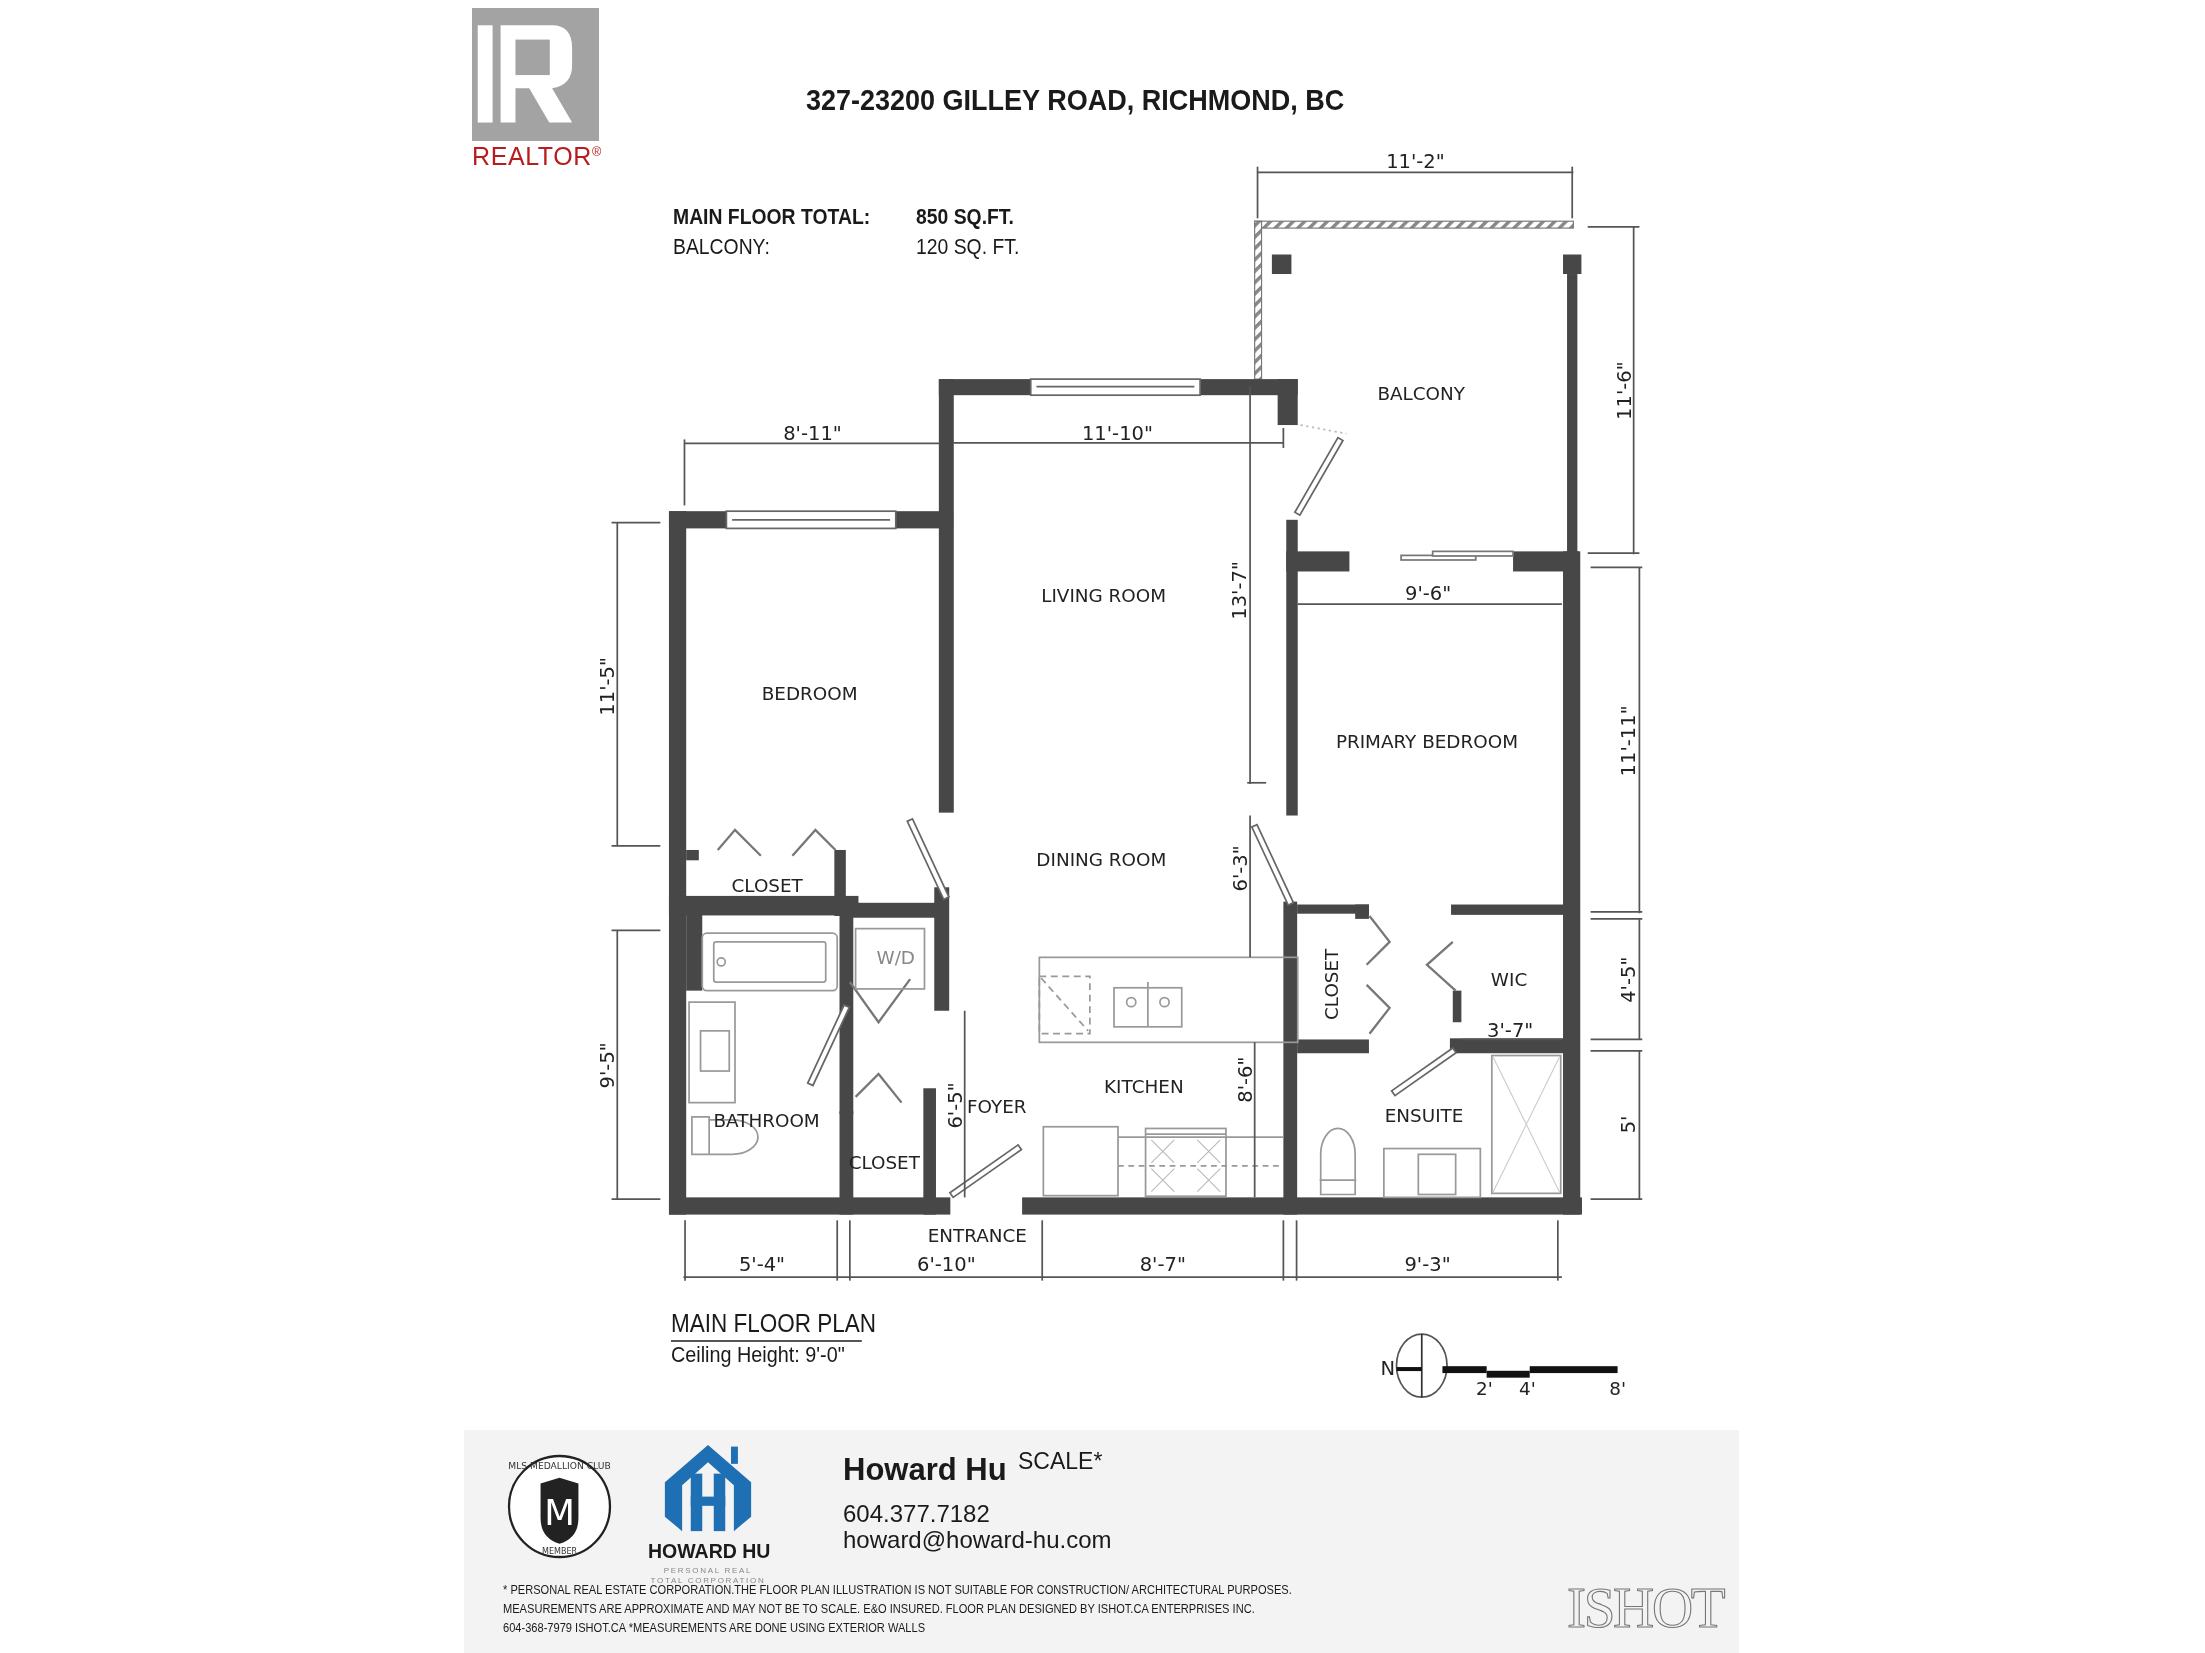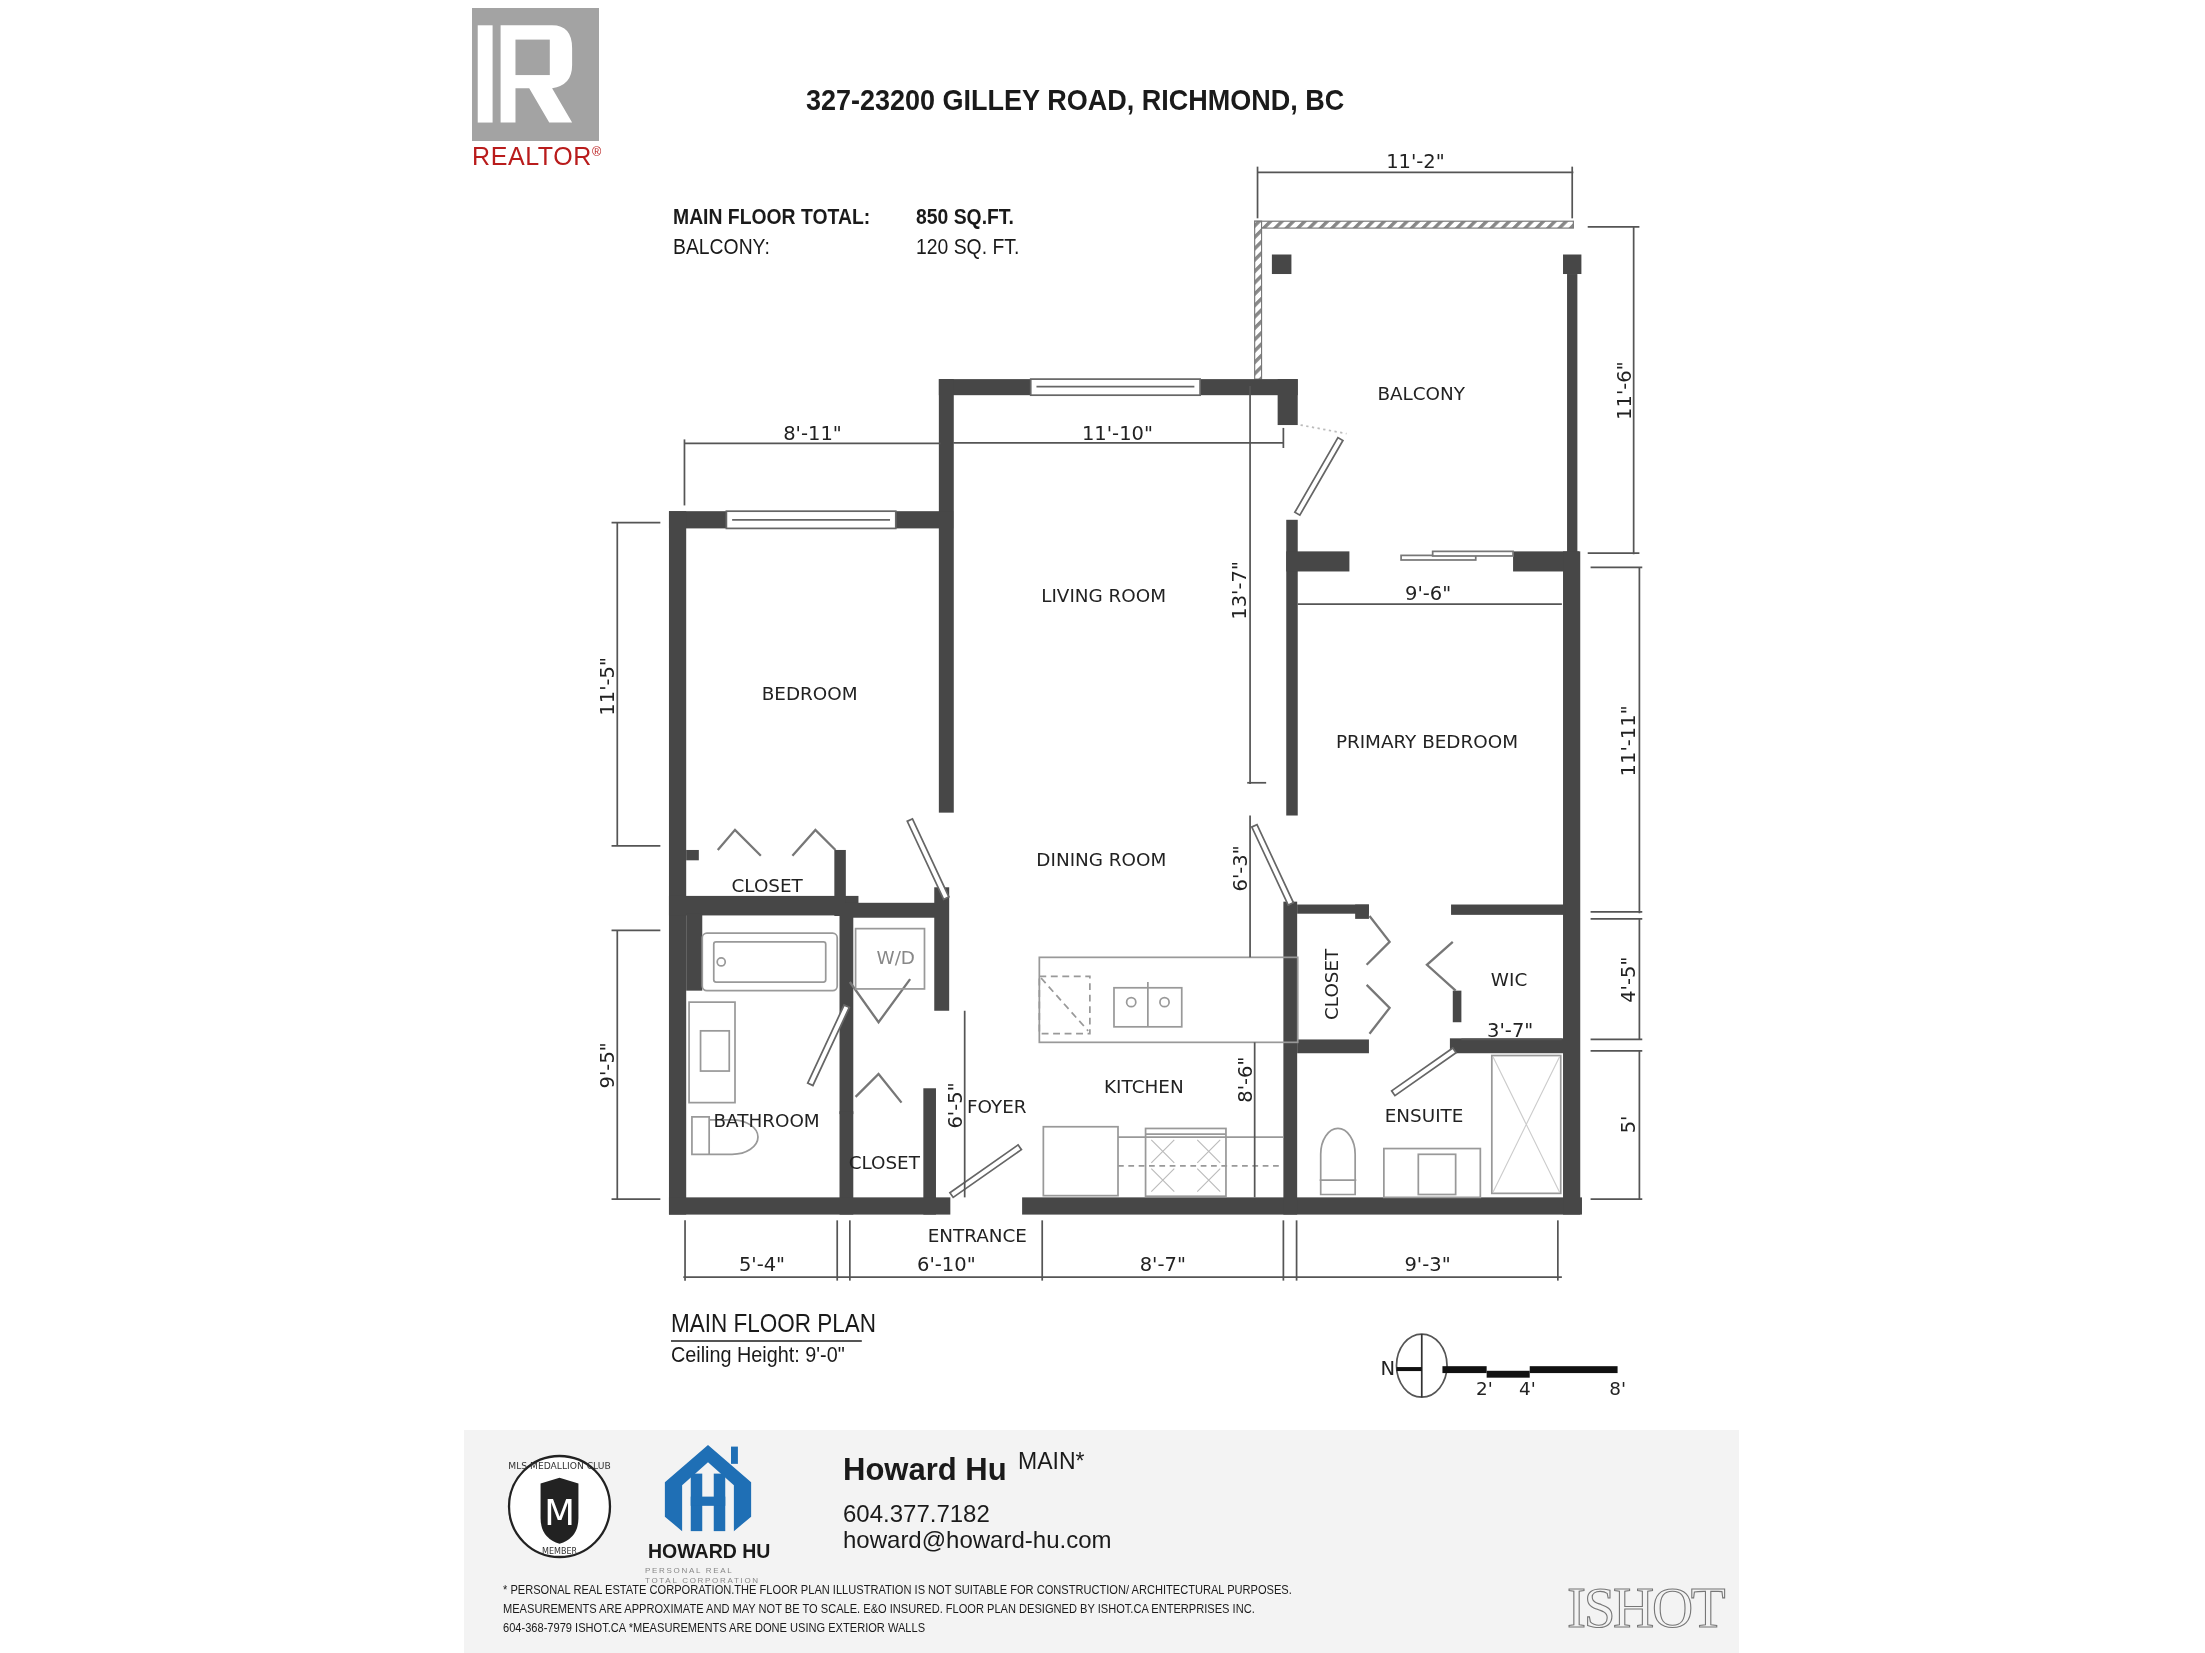--- a/index.html
+++ b/index.html
@@ -11,21 +11,21 @@
   .realtor-word { font-size: 25px; color: #b91c1c; letter-spacing: 0.6px; }
   svg text { font-family: "DejaVu Sans", sans-serif; }
   .plan-title { font-size: 25px; white-space: nowrap; transform: scaleX(0.9); transform-origin: left center; }
   .plan-sub { font-size: 22px; white-space: nowrap; transform: scaleX(0.9); transform-origin: left center; border-top: 2.9px solid #555; padding-top: 0px; }
   .footer { background: #f3f3f3; }
   .agent-name { font-weight: bold; font-size: 31px; white-space: nowrap; }
   .agent-suffix { font-size: 23px; white-space: nowrap; }
   .agent-line { font-size: 24px; white-space: nowrap; }
   .disclaimer { font-size: 12.6px; line-height: 19px; white-space: nowrap; transform: scaleX(0.88); transform-origin: left top; }
   .brand-name { font-weight: bold; font-size: 19.5px; white-space: nowrap; }
-  .brand-sub { font-size: 8px; color: #888; letter-spacing: 1.7px; line-height: 10.3px; }
+  .brand-sub { font-size: 8px; color: #888; letter-spacing: 1.7px; text-align: center; line-height: 10.3px; }
   .ishot { font-family: "Liberation Serif", serif; font-size: 57px; color: transparent; -webkit-text-stroke: 1.1px #777; letter-spacing: -2.3px; }
 </style>
 </head>
 <body>
 
 <div class="abs realtor-box" style="left:472px; top:8px; width:127px; height:133px;">
   <svg width="127" height="133" viewBox="0 0 222 232">
     <rect x="10" y="30" width="26" height="170" fill="#fff"></rect>
     <path d="M50 30 H140 Q175 30 175 70 V100 Q175 135 140 140 L175 200 H135 L100 140 H76 V200 H50 Z" fill="#fff"></path>
     <rect x="76" y="55" width="60" height="62" fill="#a3a3a3"></rect>
@@ -318,21 +318,21 @@
     <rect x="55" y="95" width="60" height="16" fill="#1f6fb5"></rect>
     <rect x="125" y="8" width="12" height="30" fill="#1f6fb5"></rect>
   </svg>
   <div class="abs brand-name" style="left:184px; top:110px;">HOWARD HU</div>
   <div class="abs brand-sub" style="left:181px; top:136px; width:126px;">
     <div>PERSONAL REAL</div>
     <div>TOTAL CORPORATION</div>
   </div>
 
   <div class="abs agent-name" style="left:379px; top:22px;">Howard Hu</div>
-  <div class="abs agent-suffix" style="left:554px; top:18.4px;">MAIN*</div>
+  <div class="abs agent-suffix" style="left:554px; top:18.4px;">SCALE*</div>
   <div class="abs agent-line" style="left:379px; top:64px;margin-top:6px;">604.377.7182</div>
   <div class="abs agent-line" style="left:379px; top:96px;text-align:right;">howard@howard-hu.com</div>
 
   <div class="abs disclaimer" style="left:39px; top:151px;">
     <div>* PERSONAL REAL ESTATE CORPORATION.THE FLOOR PLAN ILLUSTRATION IS NOT SUITABLE FOR CONSTRUCTION/ ARCHITECTURAL PURPOSES.</div>
     <div>MEASUREMENTS ARE APPROXIMATE AND MAY NOT BE TO SCALE. E&amp;O INSURED. FLOOR PLAN DESIGNED BY ISHOT.CA ENTERPRISES INC.</div>
     <div>604-368-7979  ISHOT.CA  *MEASUREMENTS ARE DONE USING EXTERIOR WALLS</div>
   </div>
 
   <div class="abs ishot" style="left:1103px; top:145px;text-align:right;">ISHOT</div>

